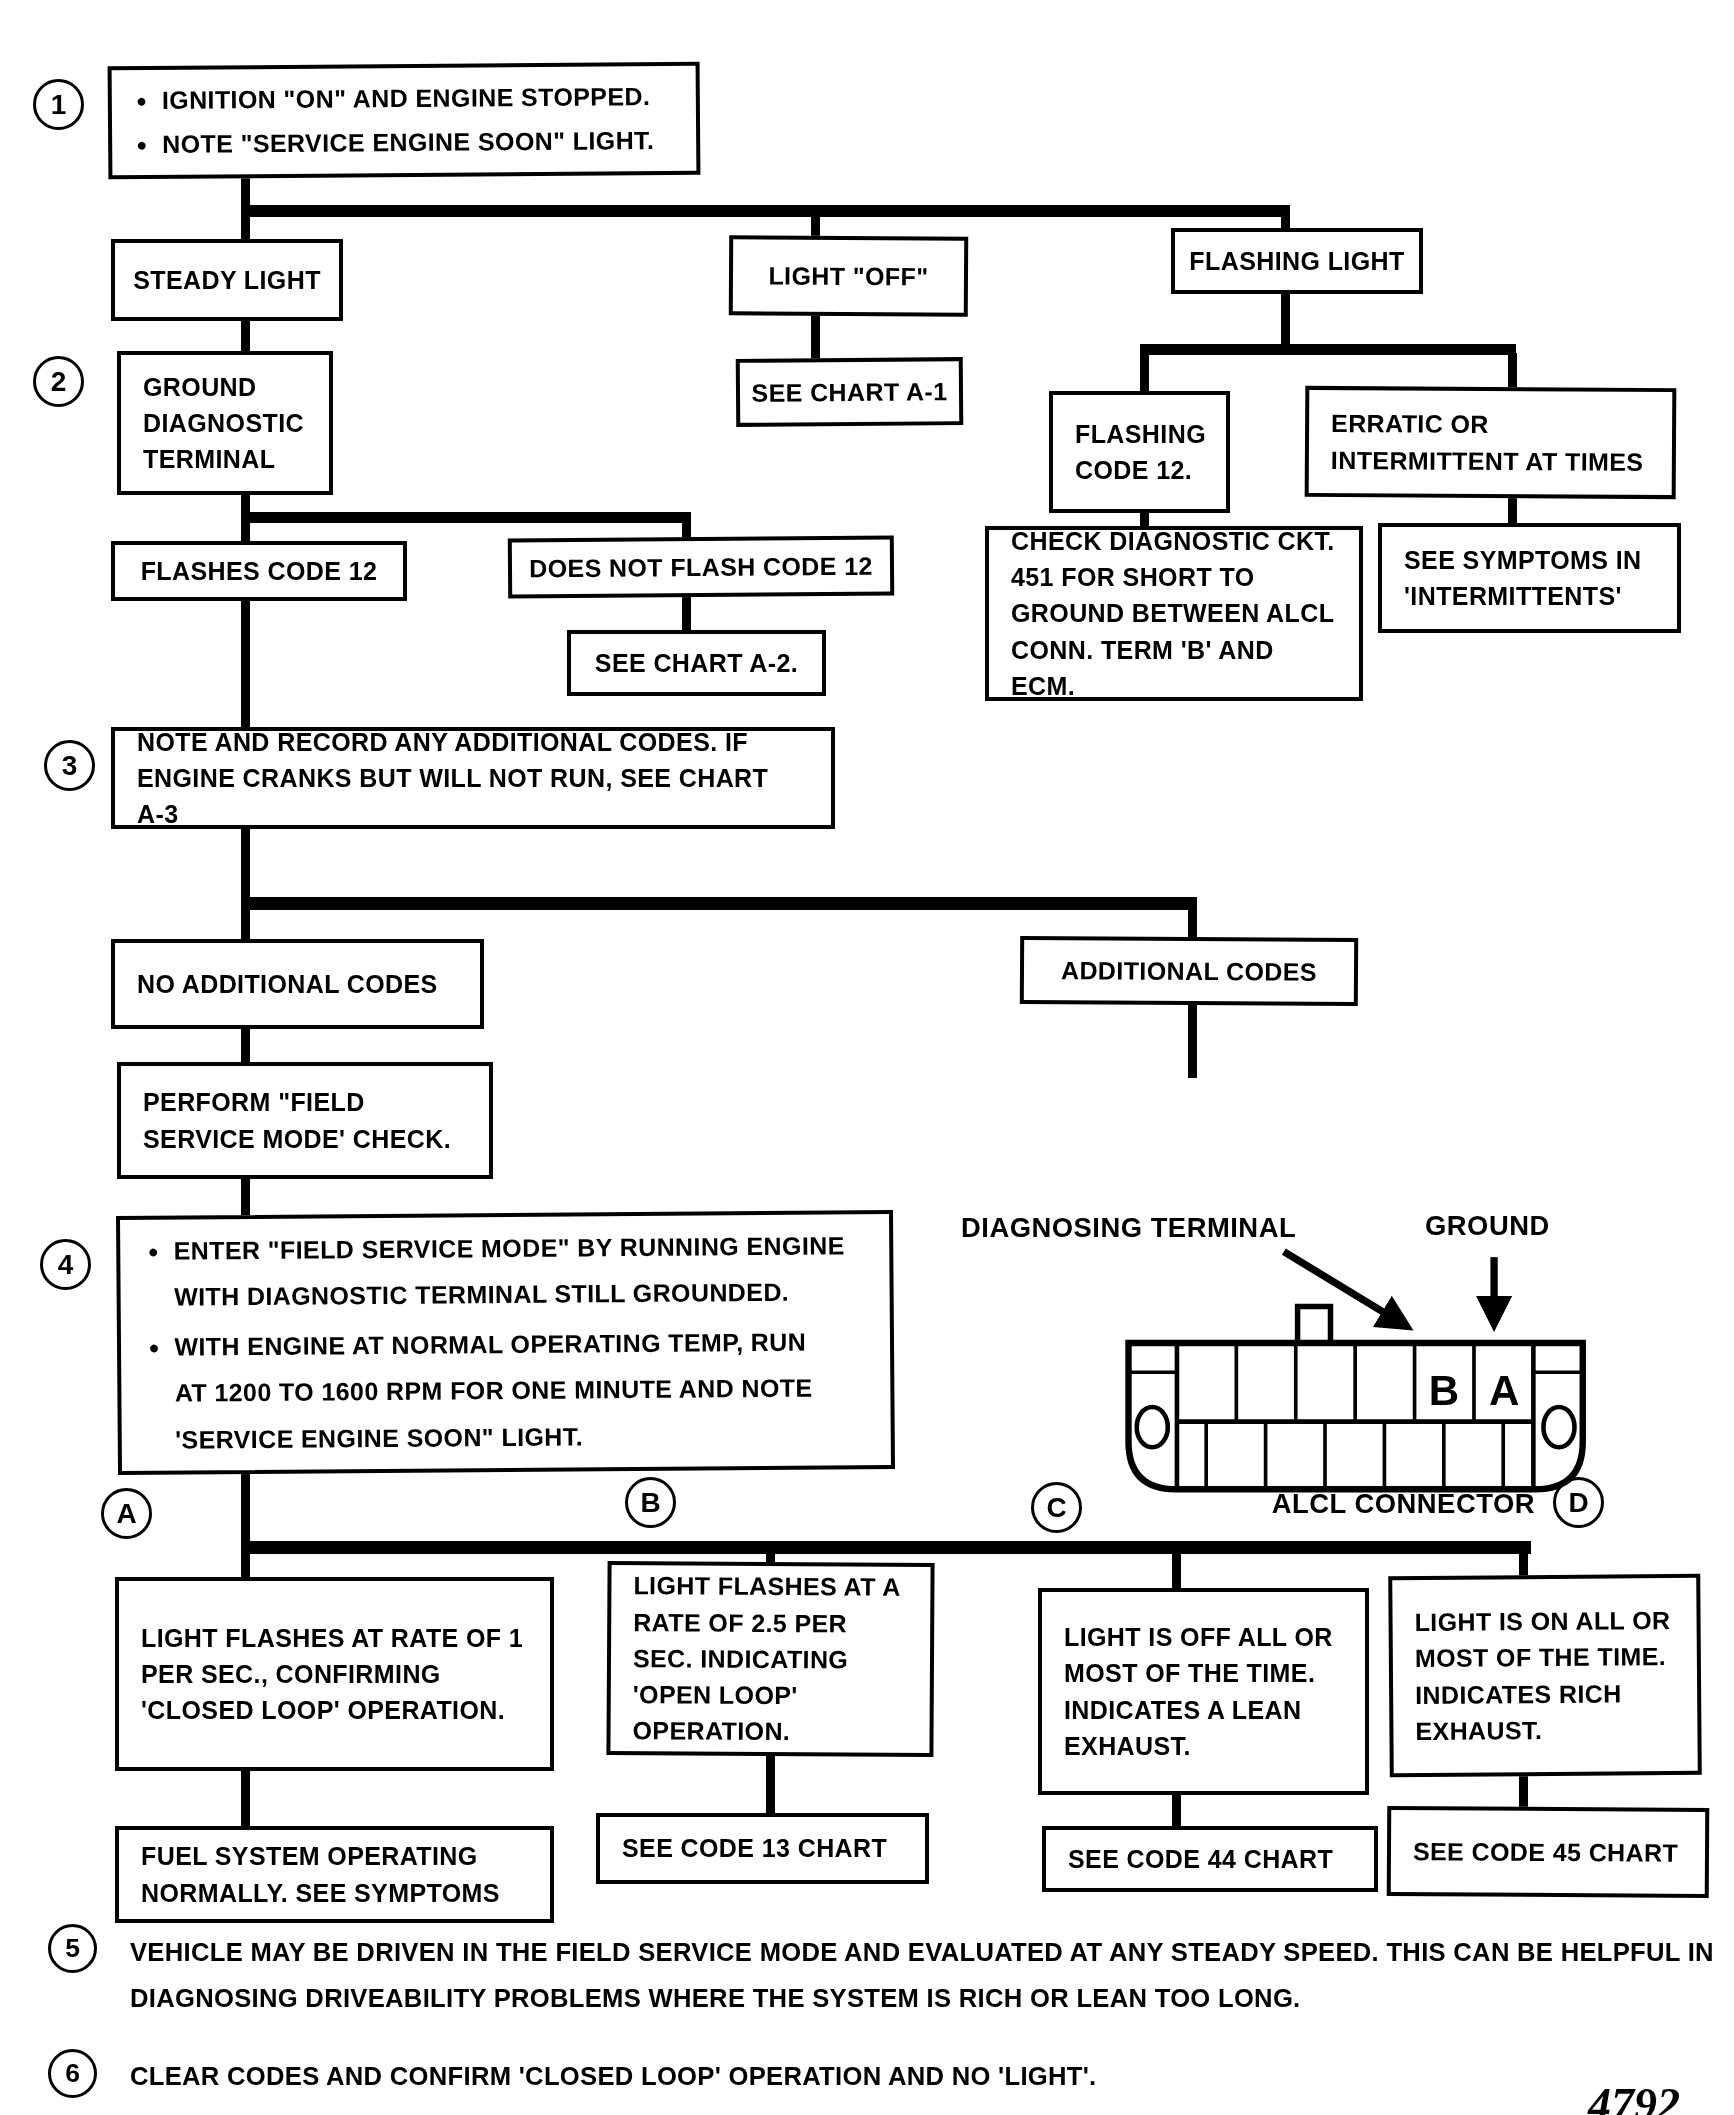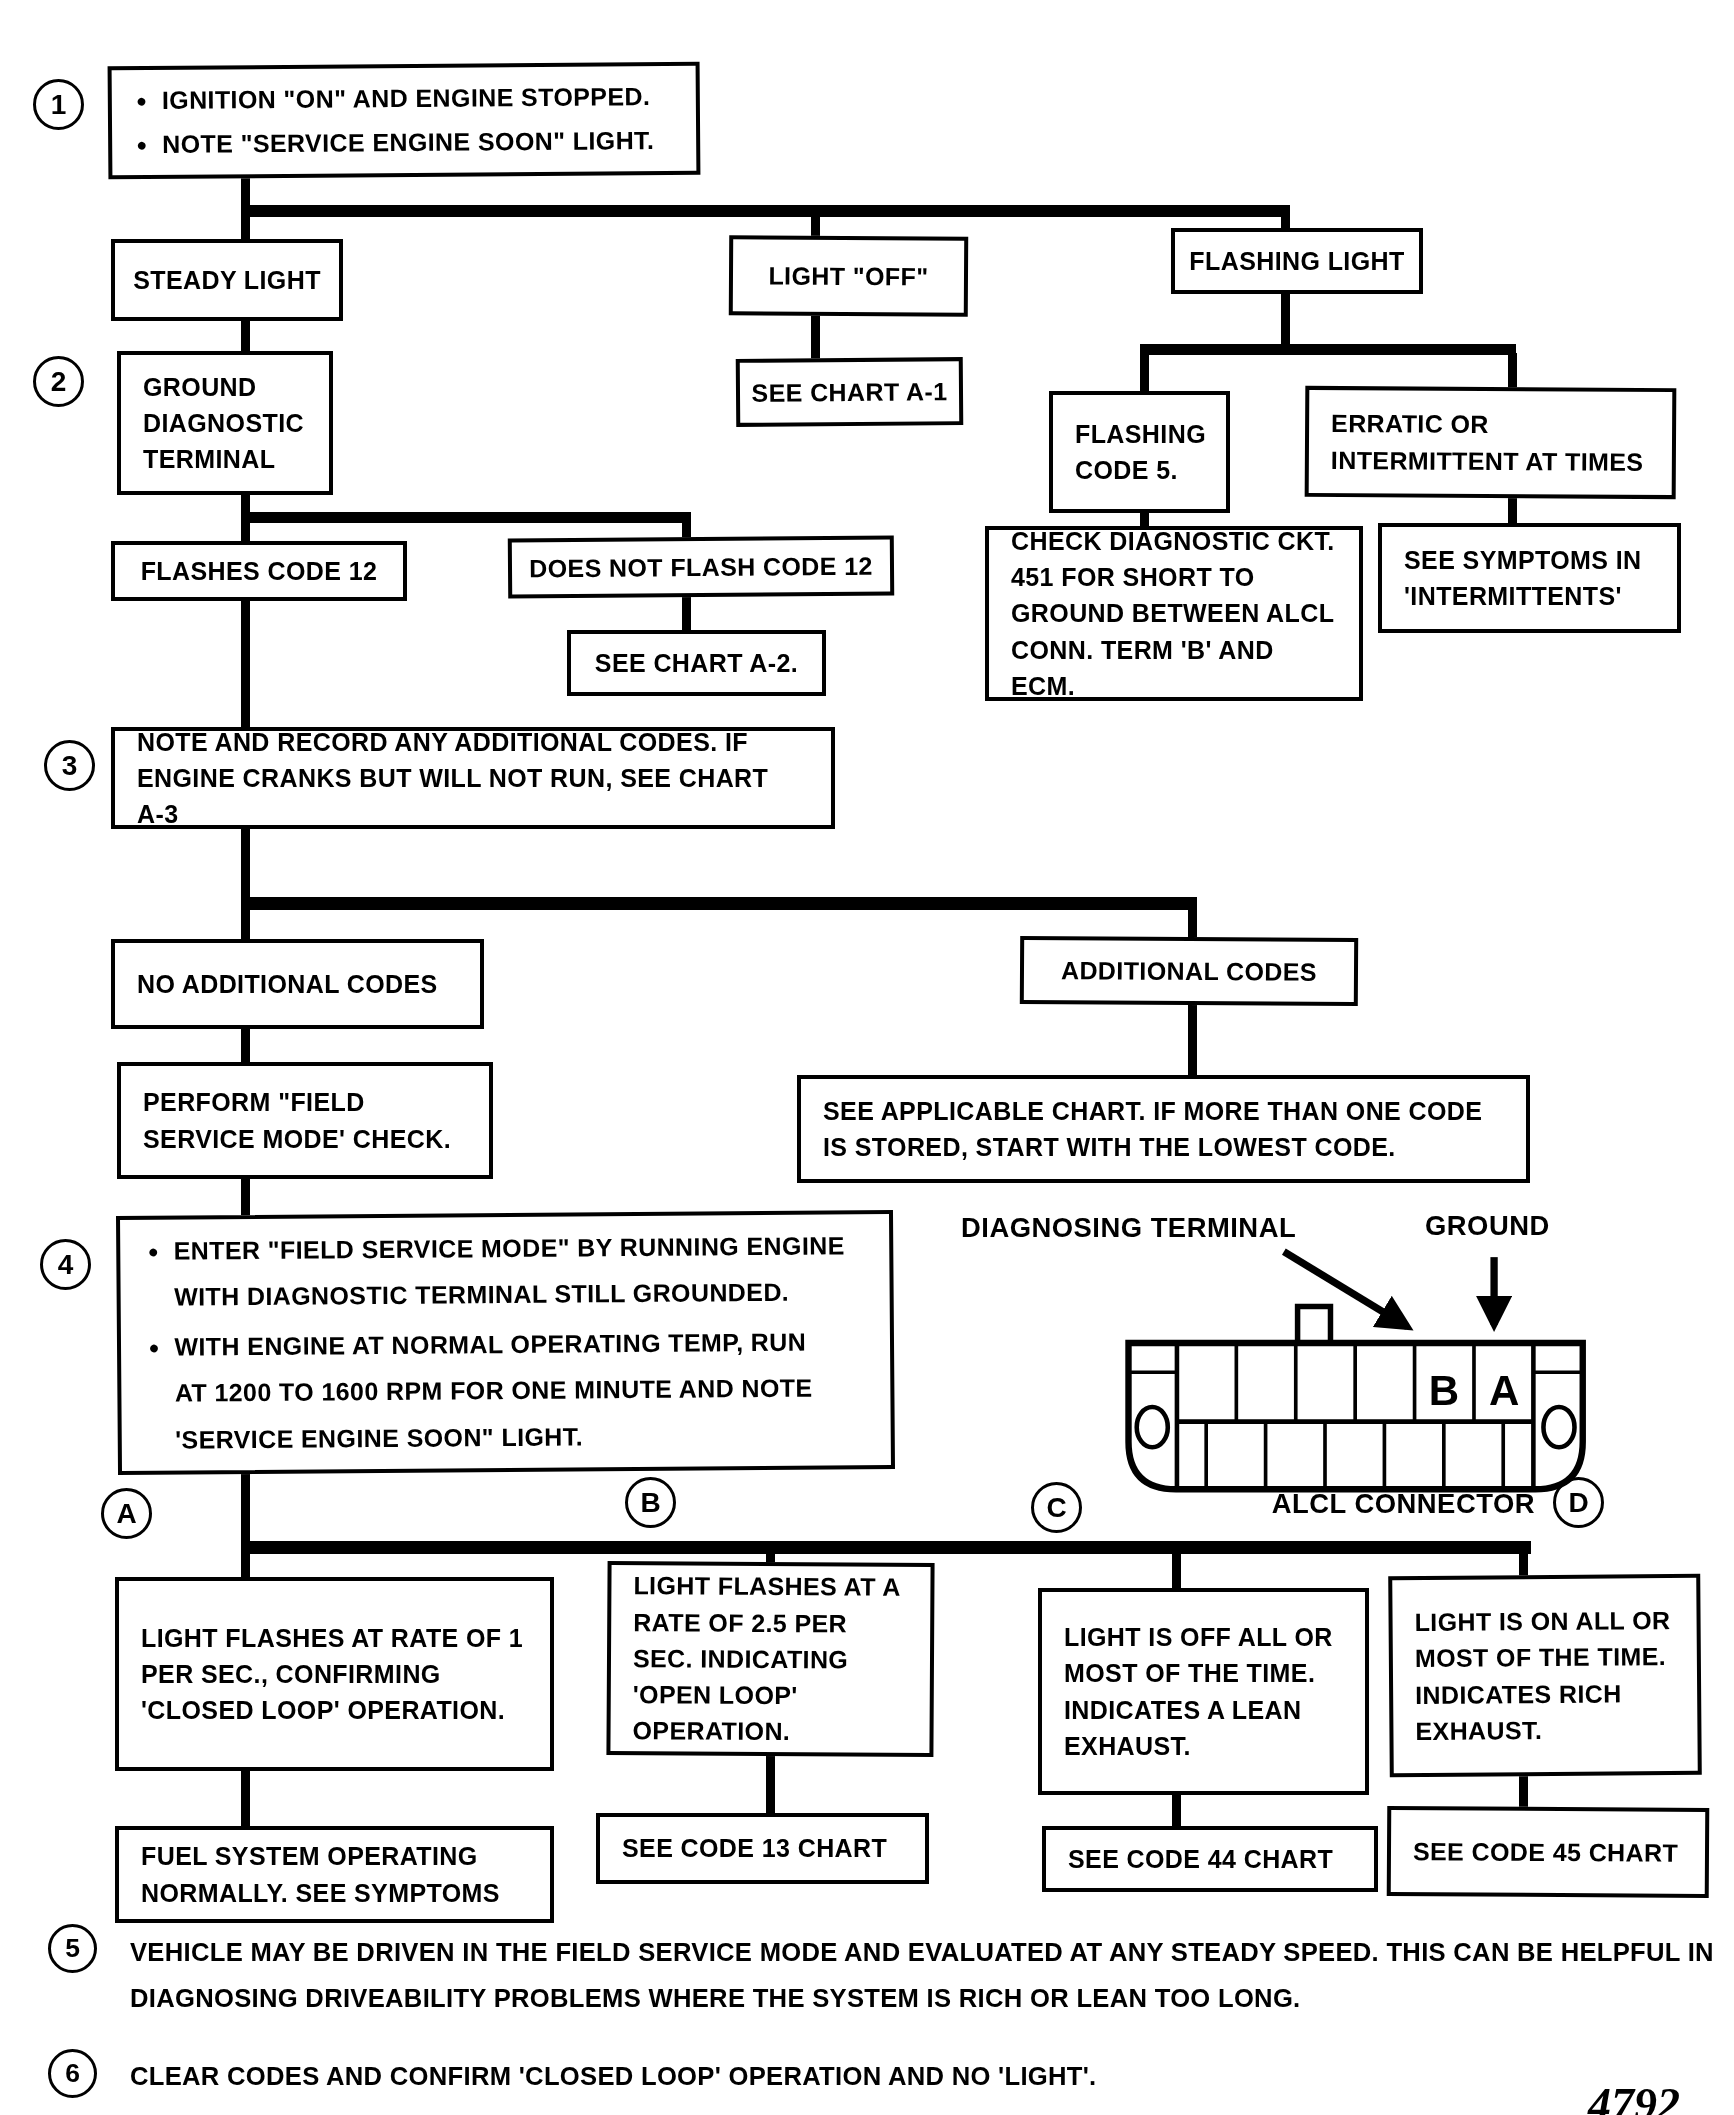--- a/index.html
+++ b/index.html
@@ -122,21 +122,21 @@
       <span>FLASHING LIGHT</span>
     </div>
 
   <div class="box c ra" style="left:736px;top:358px;width:227px;height:68px">
       <span>SEE CHART A-1</span>
     </div>
   <div class="box l" style="left:117px;top:351px;width:216px;height:144px">
       <span>GROUND DIAGNOSTIC TERMINAL</span>
     </div>
   <div class="box l" style="left:1049px;top:391px;width:181px;height:122px">
-      <span>FLASHING CODE 5.</span>
+      <span>FLASHING CODE 12.</span>
     </div>
   <div class="box l rb" style="left:1305px;top:387px;width:371px;height:111px">
       <span>ERRATIC OR INTERMITTENT AT TIMES</span>
     </div>
 
   <div class="box l" style="left:985px;top:526px;width:378px;height:175px">
       <span>CHECK DIAGNOSTIC CKT. 451 FOR SHORT TO GROUND BETWEEN ALCL CONN. TERM 'B' AND ECM.</span>
     </div>
   <div class="box l" style="left:1378px;top:523px;width:303px;height:110px">
       <span>SEE SYMPTOMS IN 'INTERMITTENTS'</span>
@@ -157,23 +157,20 @@
     </div>
 
   <div class="box l" style="left:111px;top:939px;width:373px;height:90px">
       <span>NO ADDITIONAL CODES</span>
     </div>
   <div class="box c rb" style="left:1020px;top:937px;width:338px;height:68px">
       <span>ADDITIONAL CODES</span>
     </div>
   <div class="box l" style="left:117px;top:1062px;width:376px;height:117px">
       <span>PERFORM "FIELD SERVICE MODE' CHECK.</span>
-    </div>
-  <div class="box" style="left:797px;top:1075px;width:733px;height:108px;padding:9.1px 27.4px 9.1px 22px">
-      <span>SEE APPLICABLE CHART.  IF MORE THAN ONE CODE IS STORED, START WITH THE LOWEST CODE.</span>
     </div>
 
   <div class="box col ra" style="left:117px;top:1213px;width:777px;height:259px;padding-left:27.4px;gap:3.7px;line-height:1.85">
     <div class="brow">
       <span class="dot" style="line-height:48px">●</span>
       <div>
         <div class="bl">ENTER "FIELD SERVICE MODE" BY RUNNING ENGINE</div>
         <div class="bl">WITH DIAGNOSTIC TERMINAL STILL GROUNDED.</div>
       </div>
     </div>

